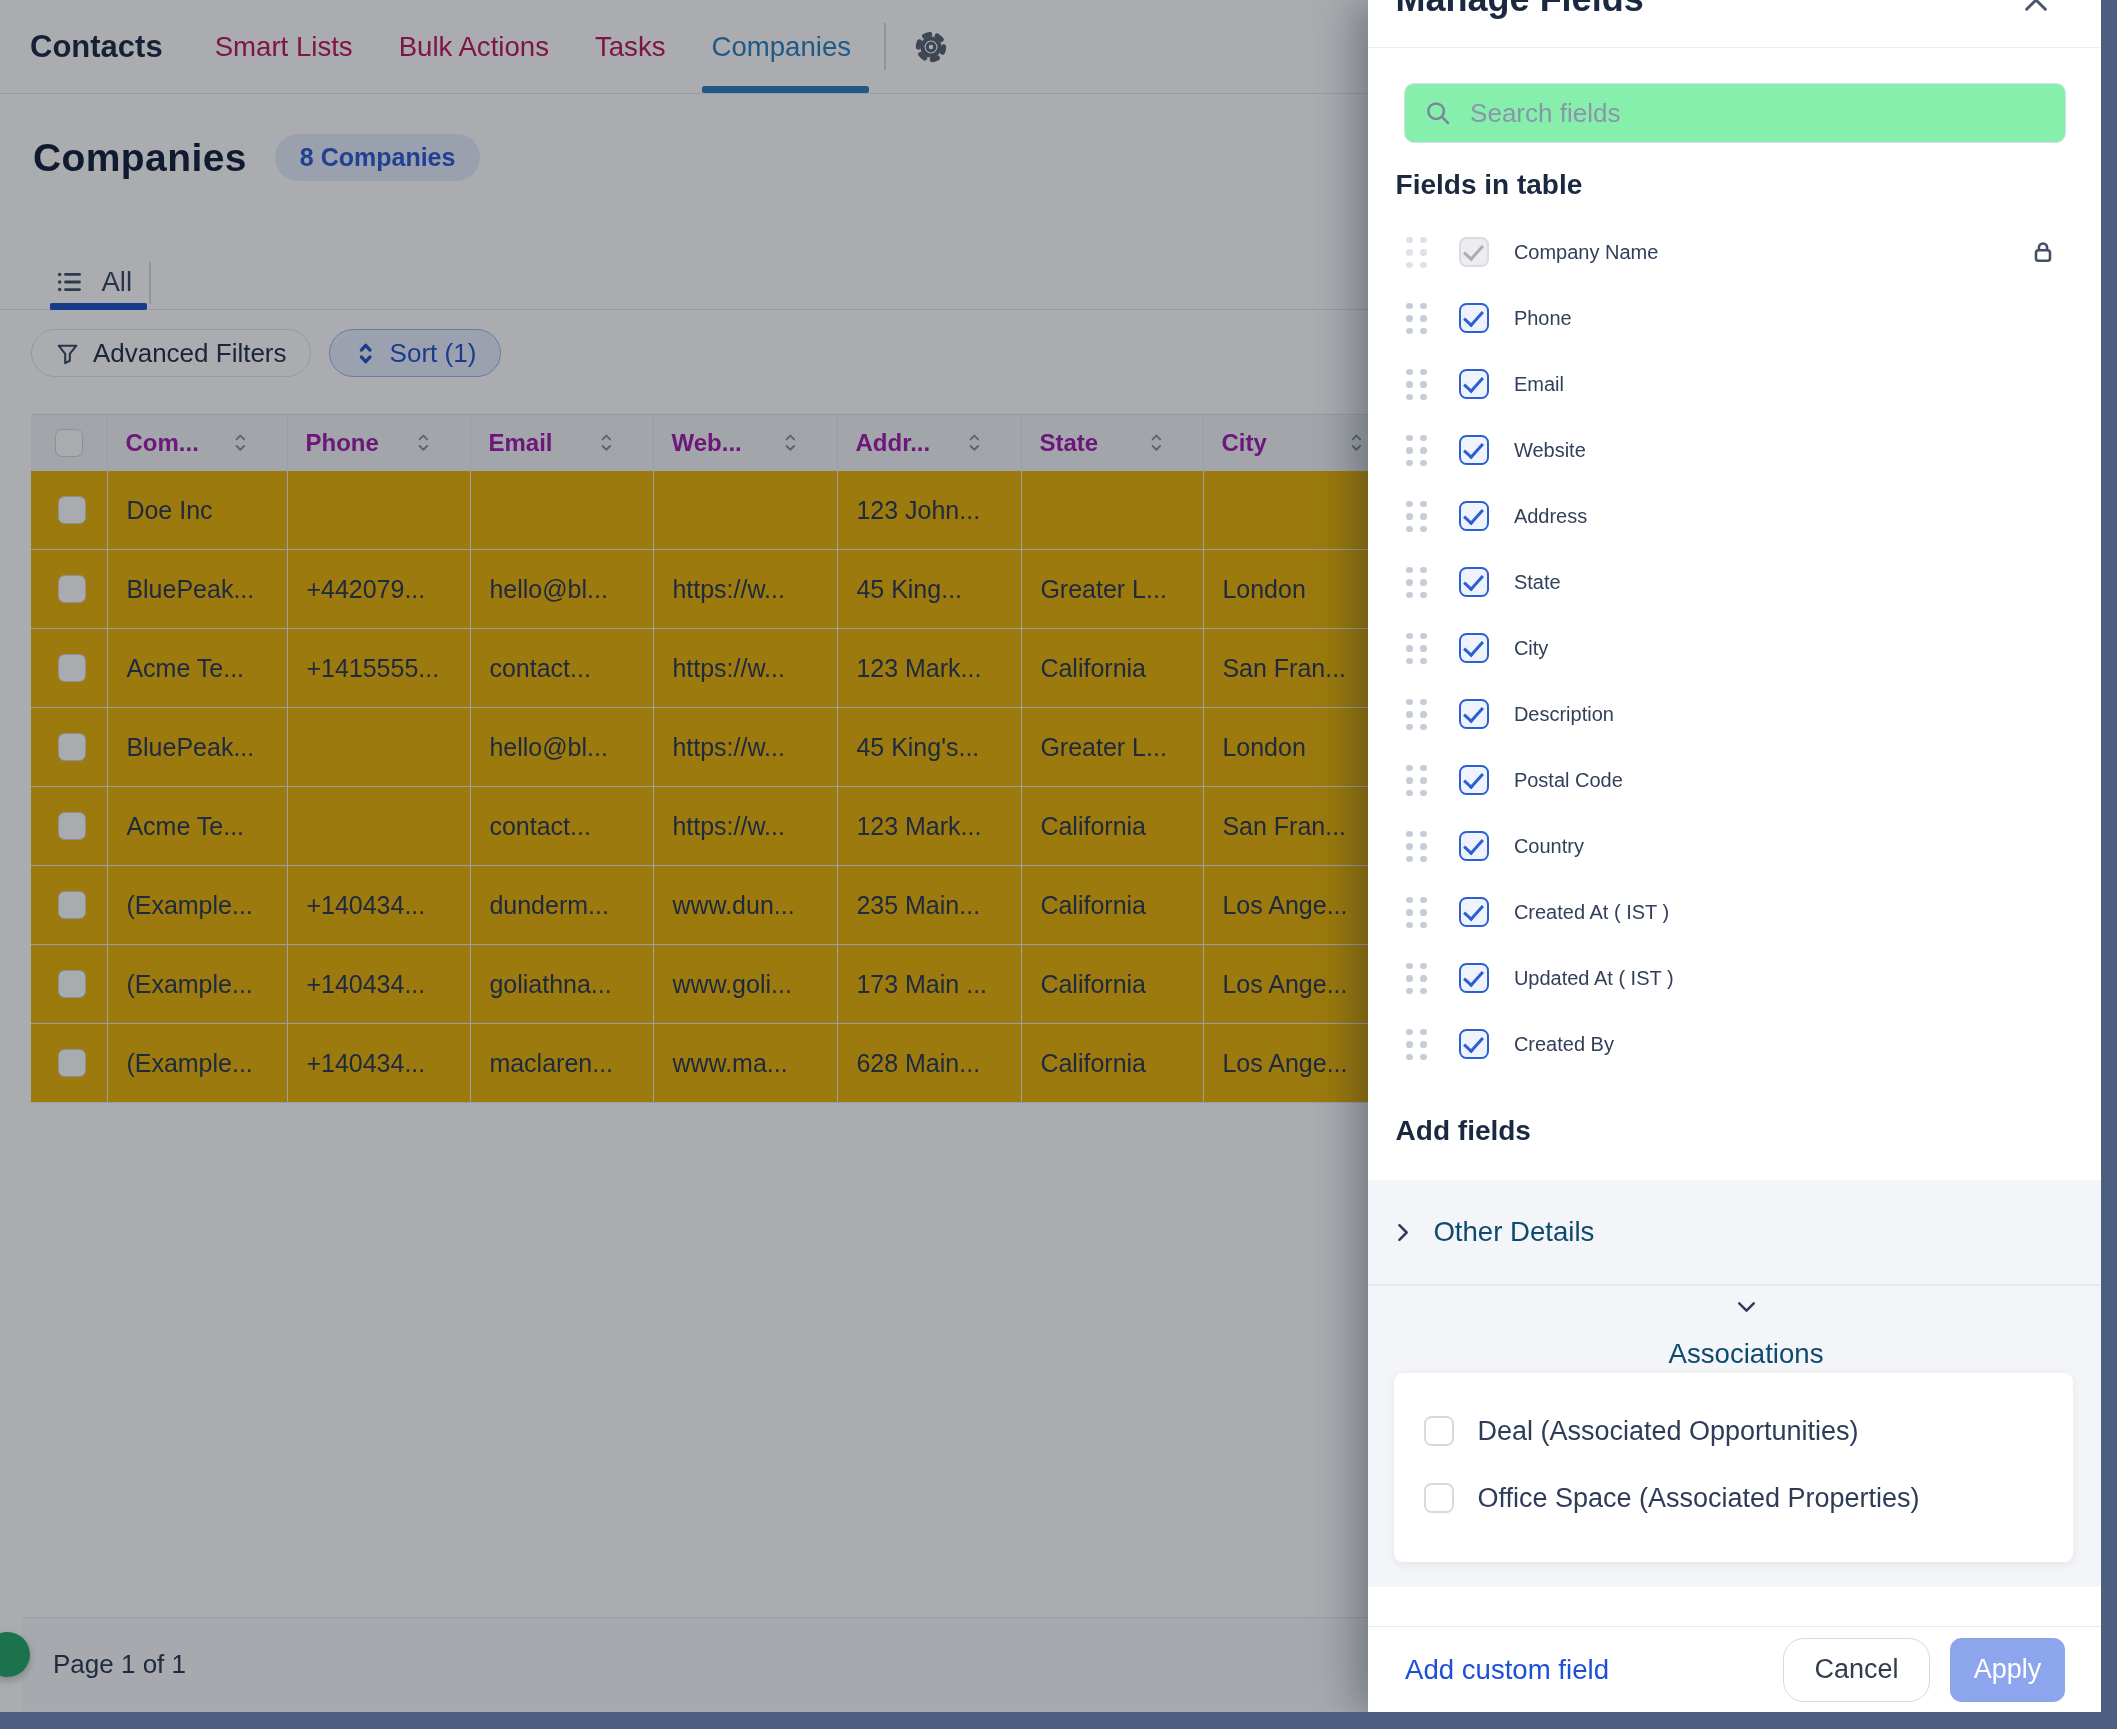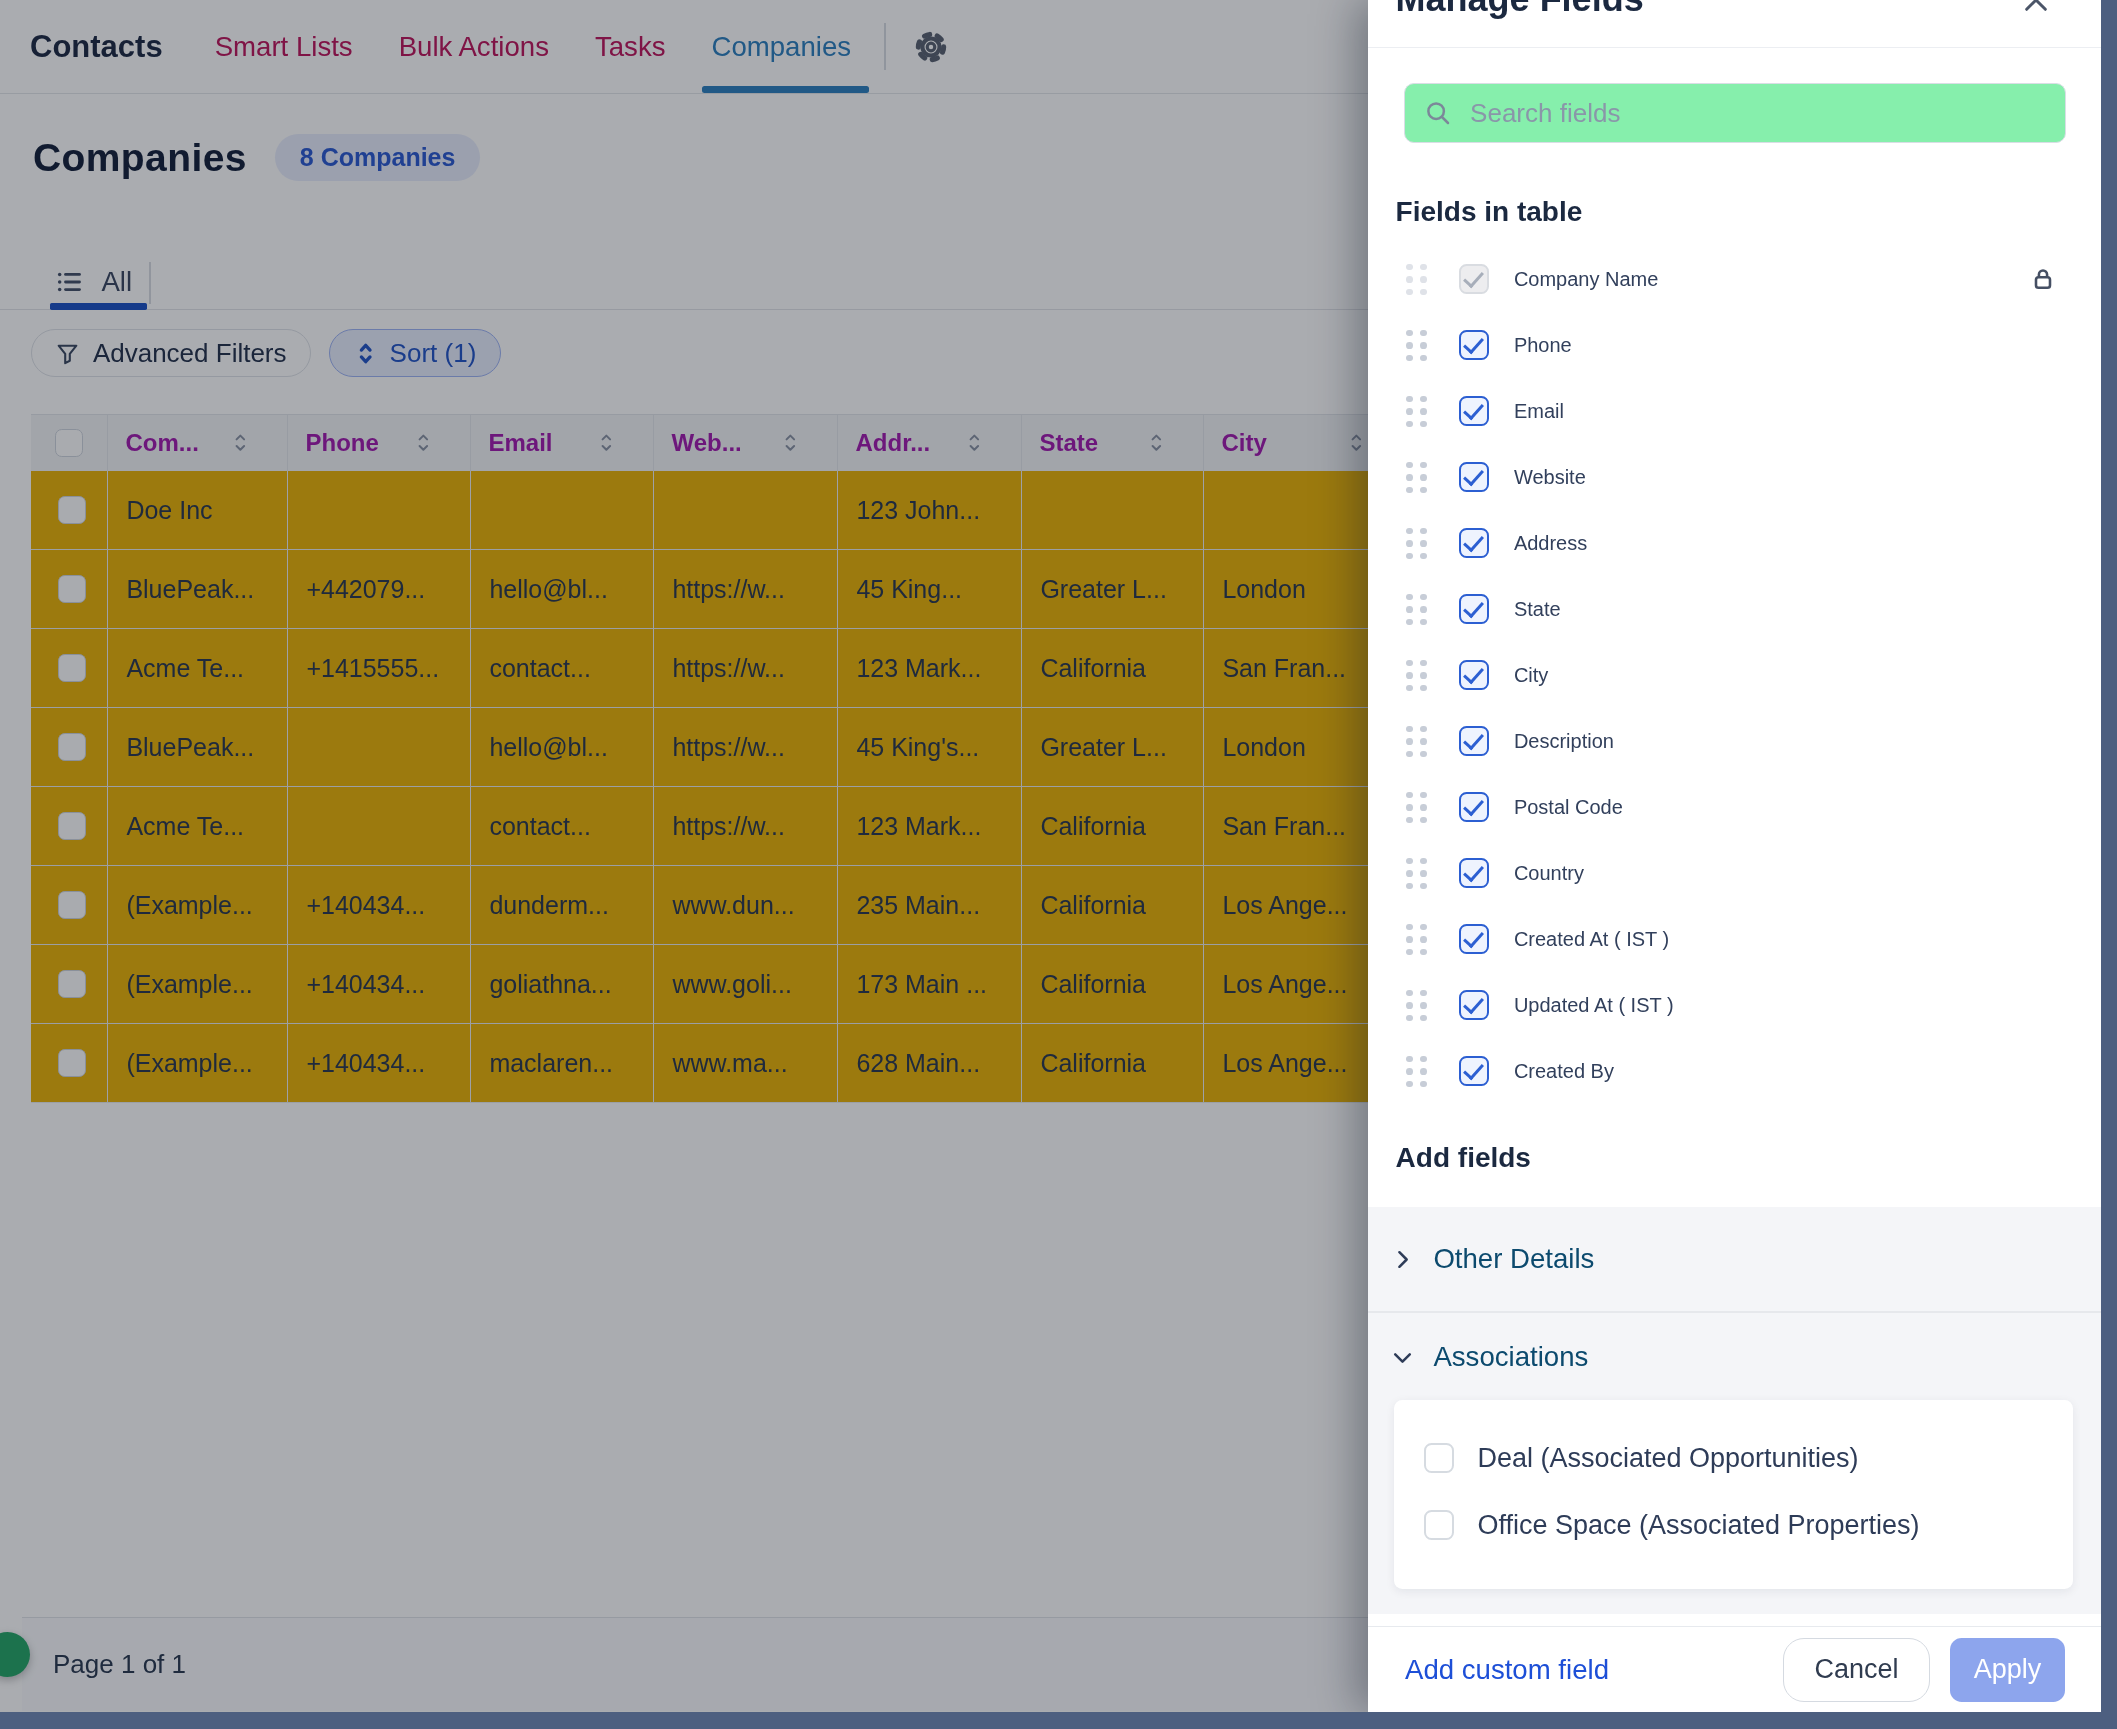--- a/index.html
+++ b/index.html
@@ -80,21 +80,21 @@
   .panel-close { position:absolute; right:48px; top:-18.4px; width:37px; height:37px; display:flex;
                  align-items:center; justify-content:center; cursor:pointer; }
 
   .search-wrap { margin:35px 36px 0; height:60px; border:1.7px solid #d9dee5; border-radius:10px;
                  display:flex; align-items:center; padding:0 18.4px; gap:16.7px; background:#86efac; }
   .search-input { border:none; outline:none; flex:1; font-size:26px; color:#2c3a52;
                   font-family:"Liberation Sans","DejaVu Sans",sans-serif; background:transparent; }
   .search-input::placeholder { color:#8a96a9; }
 
   .fit-heading, .add-heading { margin-left:27.6px; font-size:28px; font-weight:bold; color:#1b2940; }
-  .fit-heading { margin-top:53px; }
+  .fit-heading { margin-top:26px; }
   .add-heading { margin-top:38px; }
 
   .fld-list { margin-top:18.4px; }
   .fld { height:66px; display:flex; align-items:center; padding-left:38px; }
   .grip { display:grid; grid-template-columns:repeat(2,6.7px); grid-auto-rows:6.7px; gap:5.8px 7.5px; cursor:grab; }
   .grip i { width:6.7px; height:6.7px; border-radius:50%; background:#c7cdd7; }
   .fld.is-locked .grip i { background:#dfe2e8; }
   .cb { width:30px; height:30px; border:2.5px solid var(--checkbox-blue); border-radius:7.5px;
         background:#eef3fe; position:relative; flex:0 0 auto; cursor:pointer; }
   .cb.checked::after { content:""; position:absolute; left:7.5px; top:1.7px; width:8.3px; height:16px;
@@ -105,21 +105,21 @@
   .fld .cb { margin-left:32px; }
   .fld-label { margin-left:25px; font-size:20px; color:#32405c; }
   .lock { margin-left:auto; margin-right:45px; display:none; }
   .fld.is-locked .lock { display:block; }
 
   .group-block { margin-top:33px; }
   .group { background:#f4f5f8; display:flex; align-items:center; gap:18.4px; padding-left:22px; }
   .group.g1 { height:104px; }
   .gdivider { height:1.7px; background:#e6e8ec; }
   .group-open { background:#f4f5f8; padding-bottom:25px; }
-  .group.g2 { height:80px; padding-top:8.3px; }
+  .group.g2 { height:80px; padding-top:8.3px;flex-direction:column; }
   .group-label { font-size:27.6px; color:#0c4a6e; cursor:pointer; }
   .assoc-card { margin:6.7px 29px 0 26px; width:679px; background:#fff; border-radius:8.3px;
                 box-shadow:0 2.5px 10px rgba(20,30,50,0.07); padding:25px 0 30px; }
   .opt { height:67px; display:flex; align-items:center; padding-left:30px; }
   .opt-label { margin-left:23.4px; font-size:27px; color:#2e3c58; }
 
   .panel-footer { position:absolute; left:0; right:0; bottom:0; height:86px; background:#fff;
                   border-top:1.7px solid #e7eaee; display:flex; align-items:center; padding:0 37px; }
   .link-add { color:var(--link-blue); font-size:27.6px; cursor:pointer; }
   .btn-cancel { margin-left:auto; width:147px; height:64px; border-radius:21px; border:1.7px solid #d5dae1;

